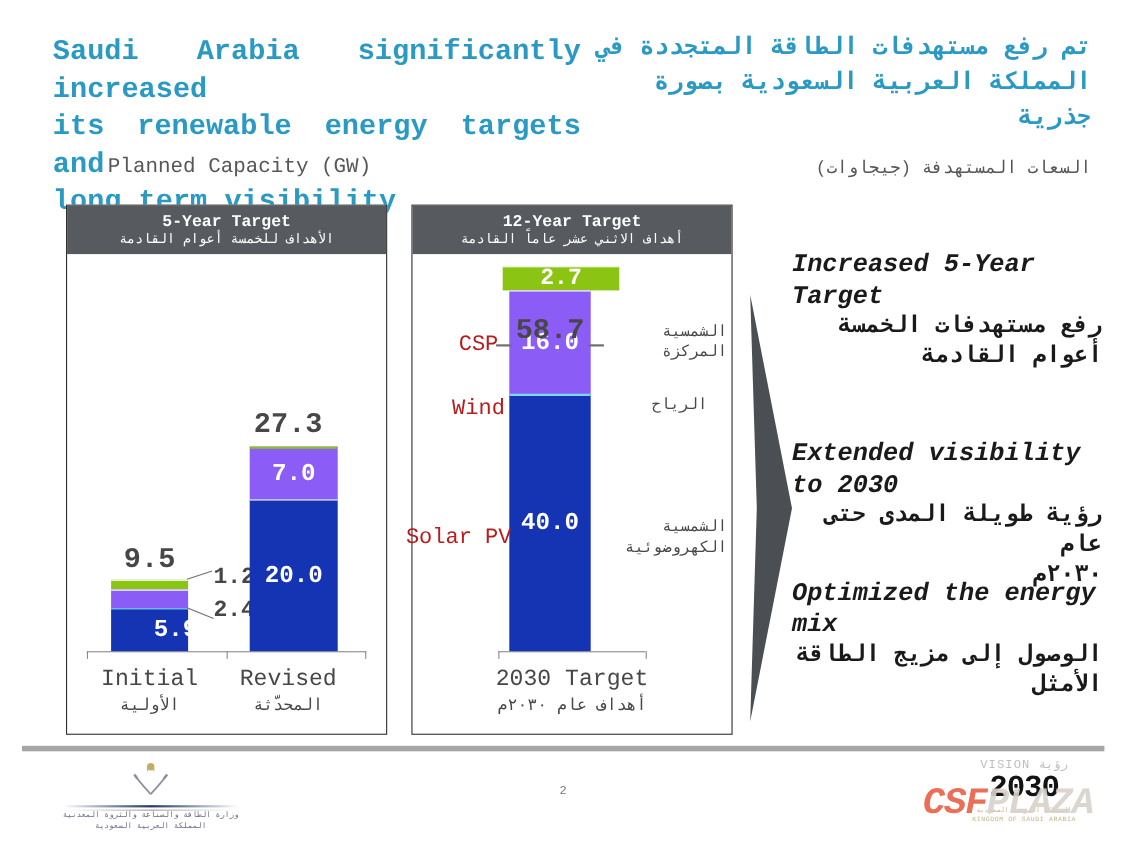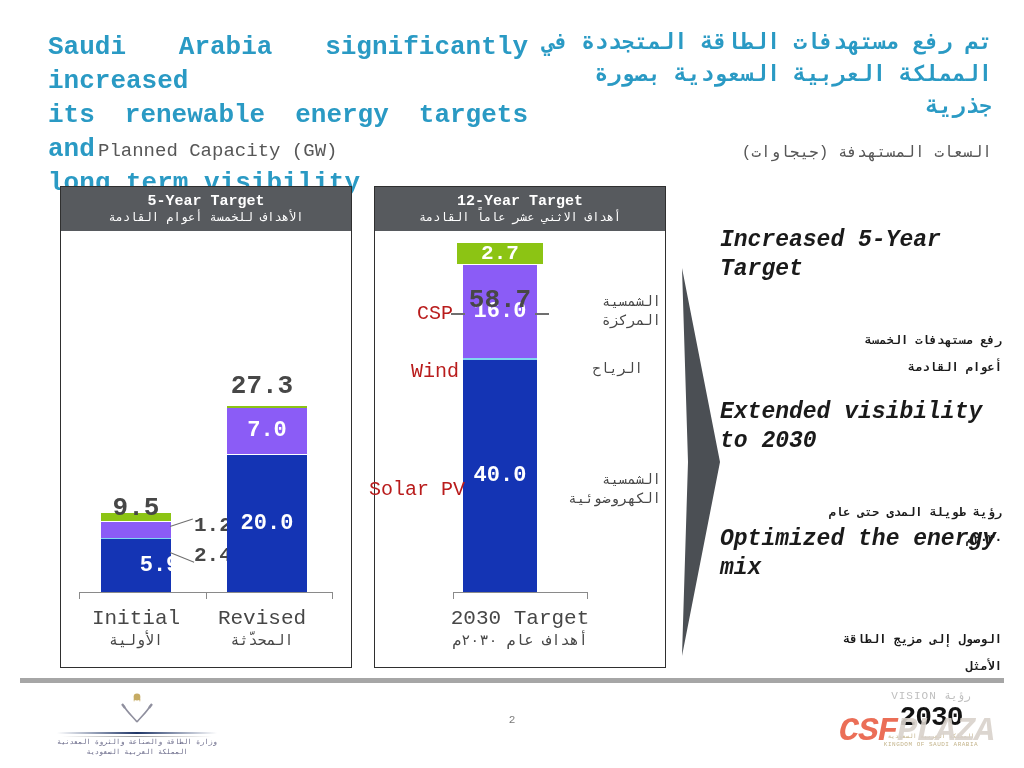--- a/index.html
+++ b/index.html
@@ -201,26 +201,25 @@
   .point .p-en {
     color: #1a1a1a;
     font-size: 23px;
     font-weight: bold;
     font-style: italic;
     line-height: 29px;
     text-align: left;
   }
   .point .p-ar {
     color: #1a1a1a;
-    font-size: 12px;
+    font-size: 21px;
     font-weight: bold;
     line-height: 27px;
     direction: rtl;
     text-align: right;
-    margin-top: 44px;
   }
   #point-1 { top: 226px; }
   #point-2 { top: 398px; }
   #point-3 { top: 525px; }
 
   
   #footer-rule {
     position: absolute;
     left: 20px;
     right: 20px;
@@ -336,21 +335,21 @@
       <div class="axis-tick" style="left:145px;bottom:68px;"></div>
       <div class="axis-tick" style="left:271px;bottom:68px;"></div>
 
       <div class="bar" style="left:40px;bottom:75px;width:70px;">
         <div class="seg lime" style="height:9px;">
           <span class="val hide">1.2</span>
         </div>
         <div class="seg green" style="height:17px;">
           <span class="val hide">2.4</span>
         </div>
-        <div class="seg blue" style="height:54px;border-top:1px solid #7fd7f0;padding-left:47px;">
+        <div class="seg blue" style="height:39px;border-top:1px solid #7fd7f0;padding-left:47px;">
           <span class="val">5.9</span>
         </div>
       </div>
       <div class="bar-total" style="left:40px;bottom:144px;width:70px;text-align:center;">9.5</div>
       <div class="cat-label" style="left:25px;bottom:14px;width:100px;">
         <div class="cat-en">Initial</div>
         <div class="cat-ar">الأولية</div>
       </div>
 
       <div class="side-note" style="left:133px;bottom:130px;">1.2</div>
@@ -382,21 +381,21 @@
       <div class="hdr-ar">أهداف الاثني عشر عاماً القادمة</div>
     </div>
 
     <div class="plot">
 
       <div class="axis-line" style="bottom:74px;left:78px;right:78px;"></div>
       <div class="axis-tick" style="left:78px;bottom:68px;"></div>
       <div class="axis-tick" style="left:212px;bottom:68px;"></div>
 
       <div class="bar" style="left:88px;bottom:75px;width:74px;">
-        <div class="seg lime" style="height:22px;font-size:21px;margin-left:-6px;margin-right:-6px;width:86px;">
+        <div class="seg lime" style="height:22px;font-size:21px;margin-left:-6px;margin-right:-6px;width:106px;">
           <span class="val">2.7</span>
         </div>
         <div class="seg green" style="height:94px;">
           <span class="val">16.0</span>
         </div>
         <div class="seg blue" style="height:234px;border-top:2px solid #7fd7f0;">
           <span class="val">40.0</span>
         </div>
       </div>
 

